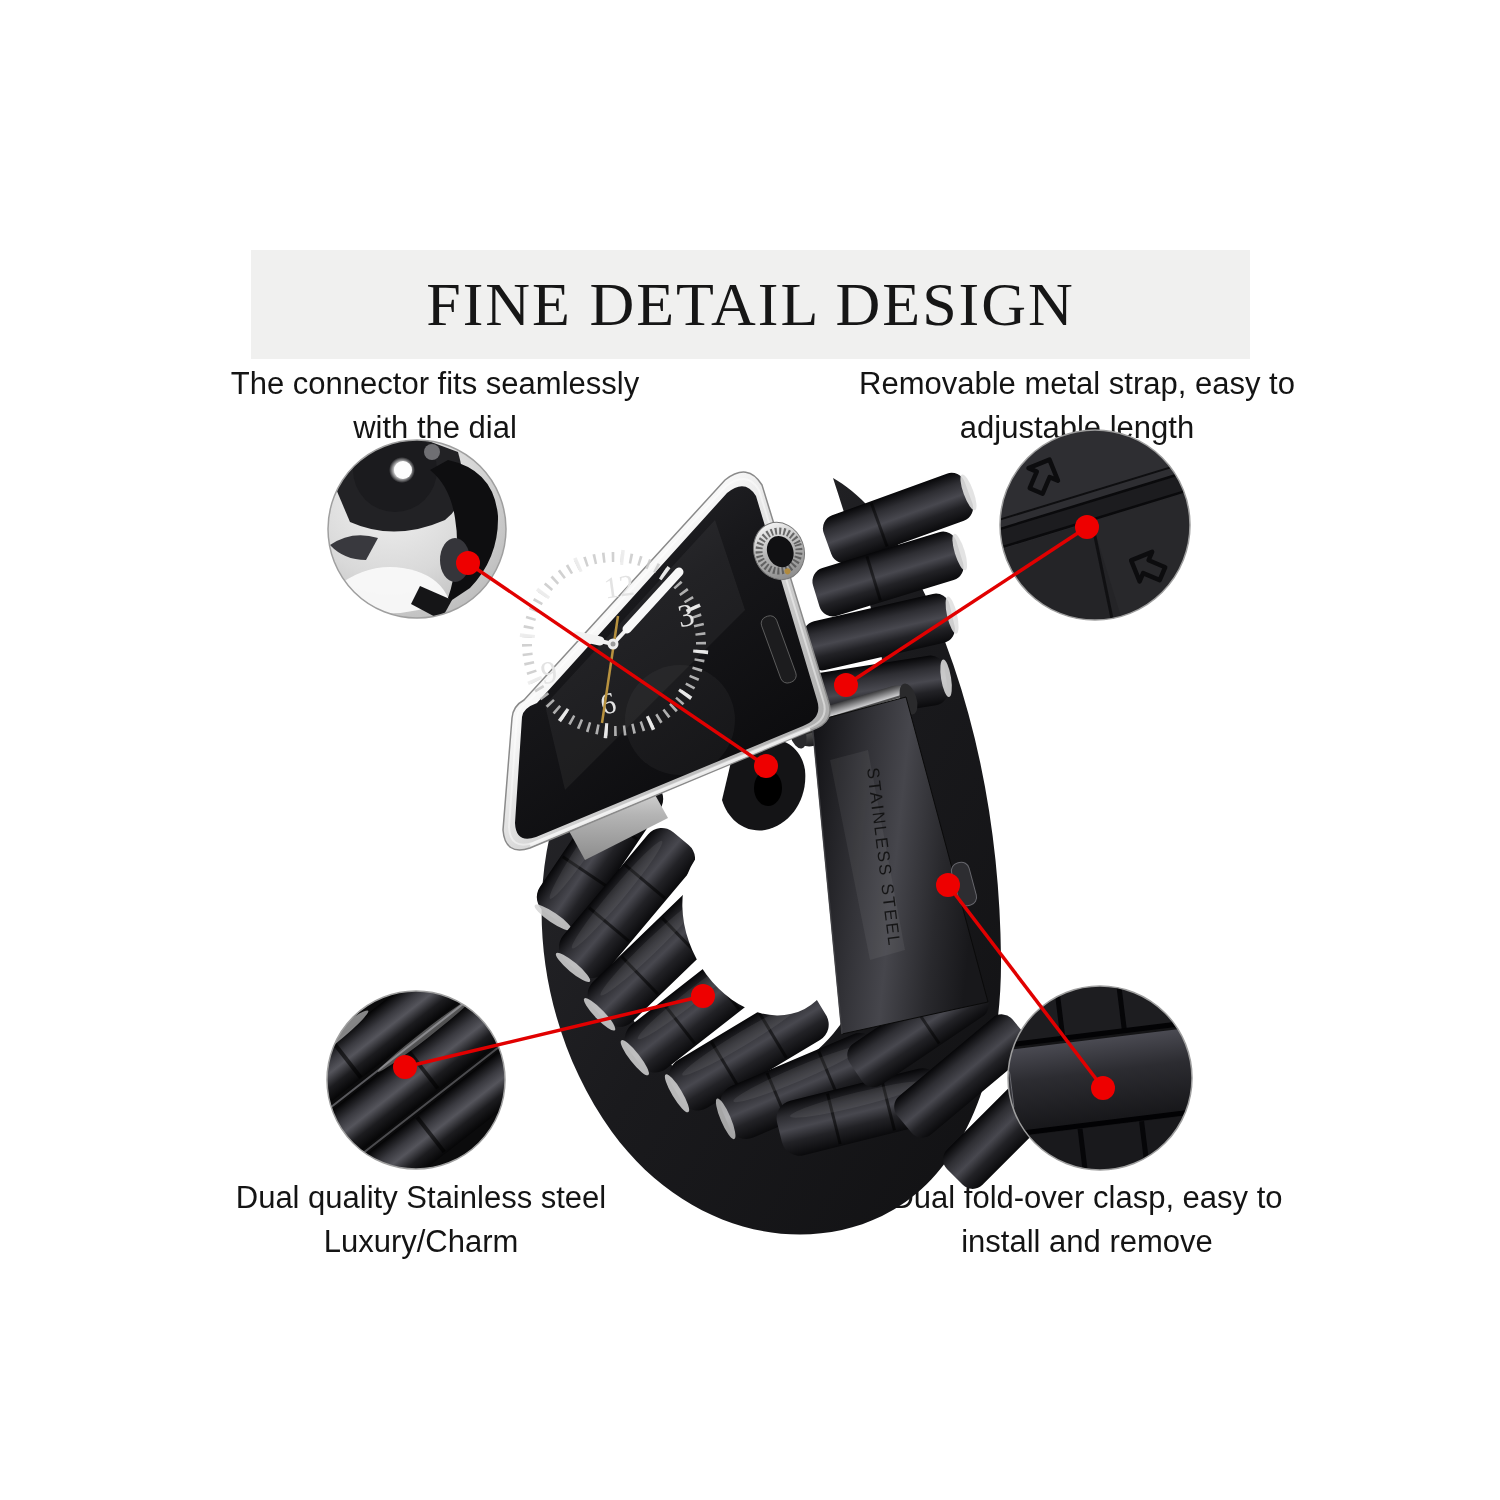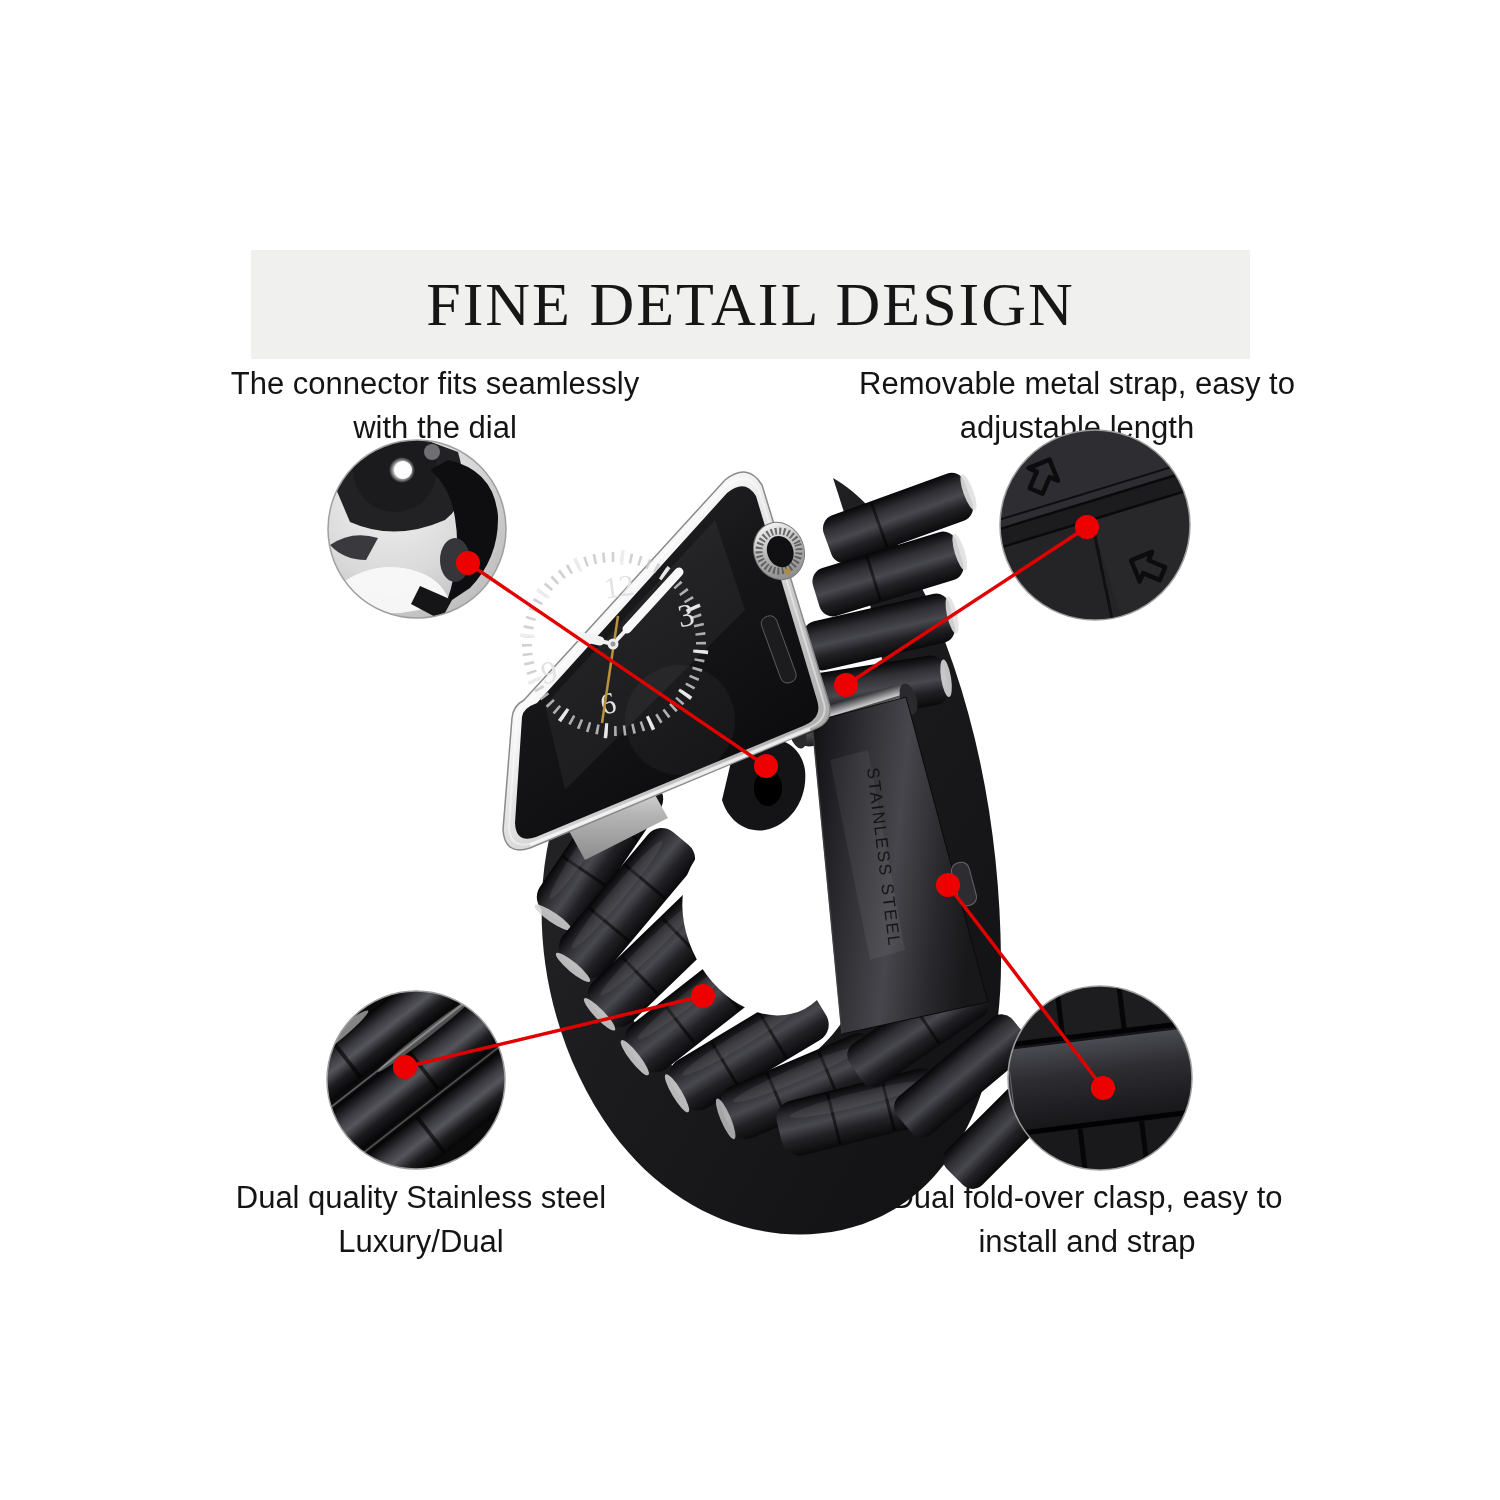--- a/index.html
+++ b/index.html
@@ -30,25 +30,25 @@
   <div class="callout" id="co-tl">
     <div>The connector fits seamlessly</div>
     <div>with the dial</div>
   </div>
   <div class="callout" id="co-tr">
     <div>Removable metal strap, easy to</div>
     <div>adjustable length</div>
   </div>
   <div class="callout" id="co-bl">
     <div>Dual quality Stainless steel</div>
-    <div>Luxury/Dual</div>
+    <div>Luxury/Charm</div>
   </div>
   <div class="callout" id="co-br">
     <div>Dual fold-over clasp, easy to</div>
-    <div>install and strap</div>
+    <div>install and remove</div>
   </div>
 
   <svg width="1500" height="1500" viewBox="0 0 1500 1500">
     <defs>
       <linearGradient id="gRing" x1="0" y1="0" x2="1" y2="1">
         <stop offset="0" stop-color="#2b2b2f"></stop>
           <stop offset="0.5" stop-color="#1a1a1d"></stop>
         <stop offset="1" stop-color="#111113"></stop>
       </linearGradient>
       <linearGradient id="gLink" x1="0" y1="0" x2="0" y2="1">

